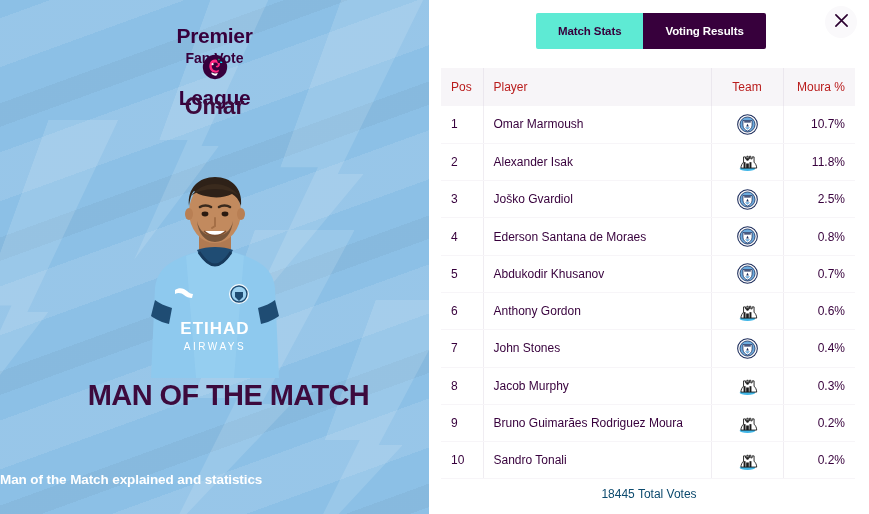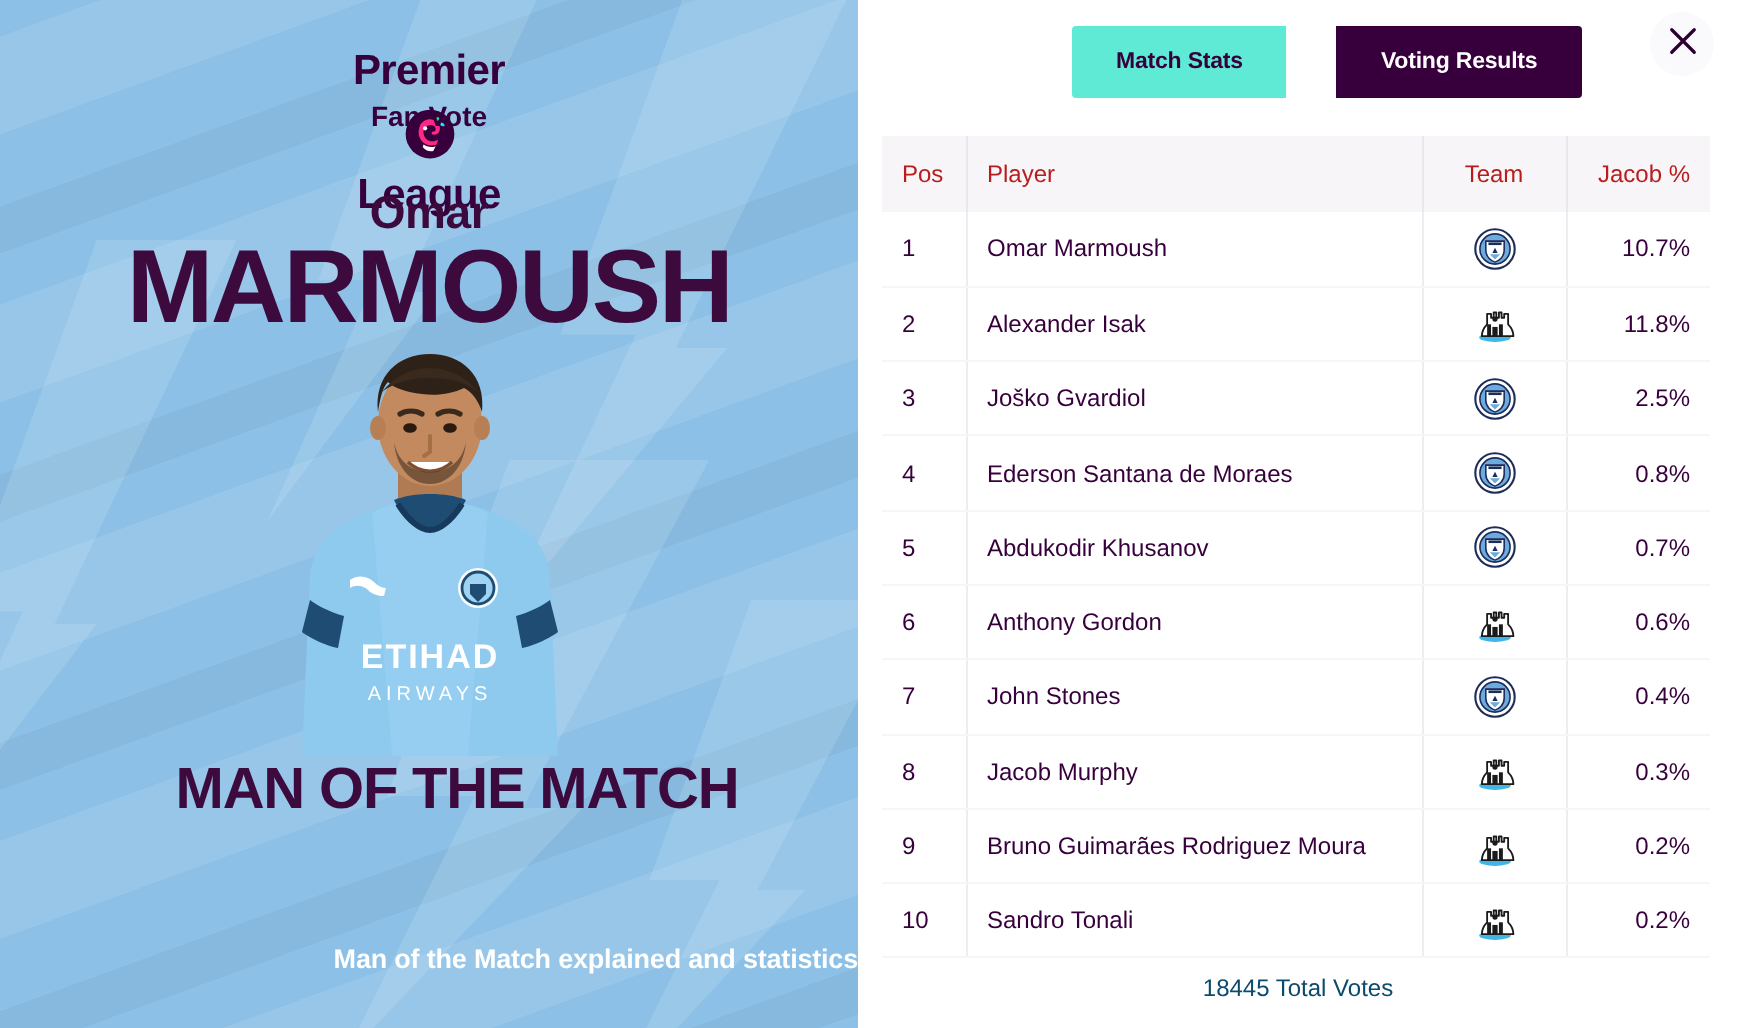--- a/index.html
+++ b/index.html
@@ -91,21 +91,21 @@
     width: 176px; height: 212px;
   }
 
   #motm-title {
     position: absolute; top: 379px; left: 0; right: 0;
     text-align: center;
     font-size: 29px; font-weight: 700; color: #3d0a3d; letter-spacing: -0.6px; padding-left: 28px;
   }
   #motm-link {
     position: absolute; top: 472px; left: 0; right: 0;
-    text-align: right;
+    text-align: left;
     font-size: 13.5px; font-weight: 700; color: #ffffff; letter-spacing: -0.1px;
   }
 
   
   #right-panel {
     position: relative;
     width: 440px; height: 514px;
     background: #ffffff;
     flex: 0 0 440px;
   }
@@ -115,21 +115,21 @@
     display: flex; border-radius: 2px; overflow: hidden;
   }
   .tab {
     font-size: 11.5px; font-weight: 700; letter-spacing: -0.1px;
     padding: 0 22px; height: 36px;
     display: flex; align-items: center; justify-content: center;
     cursor: pointer; border: none;
     font-family: "Liberation Sans", sans-serif;
   }
   .tab.inactive { background: #5eead4; color: #37003c; }
-  .tab.active   { background: #37003c; color: #ffffff; margin-left: 25px; }
+  .tab.active   { background: #37003c; color: #ffffff; }
 
   #close-button {
     position: absolute; top: 6px; right: 12px;
     width: 32px; height: 32px; border-radius: 50%;
     background: #faf9fb;
     display: flex; align-items: center; justify-content: center;
     cursor: pointer; border: none;
   }
   #close-button svg { width: 15px; height: 15px; }
 
@@ -200,21 +200,20 @@
             <path d="M44 18c3-1 6 1 6 4-2 1-5 0-6-2z" fill="#05f0ff"></path>
             <path d="M24 45c4 3 10 4 15 2l-3 6c-5 1-10-1-13-5z" fill="#ffffff"></path>
           </svg>
         </span>
         <span class="pl-word">League</span>
       </div>
 
       <div id="player-first">Omar</div>
 
       <div id="fan-vote">Fan Vote</div>
-      <div id="player-last">MARMOUSH</div>
 
       <div id="player-photo">
         <svg viewBox="0 0 176 212" xmlns="http://www.w3.org/2000/svg">
           <defs>
             <clipPath id="photoclip">
                 <rect x="0" y="0" width="176" height="212"></rect>
               </clipPath>
           </defs>
           <g clip-path="url(#photoclip)">
 
@@ -289,21 +288,21 @@
         <col class="col-pos">
           <col class="col-player">
           <col class="col-team">
           <col class="col-votes">
       </colgroup>
       <thead>
         <tr>
           <th>Pos</th>
           <th>Player</th>
           <th class="th-team">Team</th>
-          <th class="th-votes">Jacob %</th>
+          <th class="th-votes">Moura %</th>
         </tr>
       </thead>
       <tbody id="votes-body">
           <tr>
             <td>1</td>
             <td>Omar Marmoush</td>
             <td class="td-team"><span><svg class="badge" viewBox="0 0 32 32" xmlns="http://www.w3.org/2000/svg">
                   <circle cx="16" cy="16" r="15" fill="#ffffff"></circle>
                   <circle cx="16" cy="16" r="15" fill="none" stroke="#1c2c5b" stroke-width="1.6"></circle>
                   <circle cx="16" cy="16" r="11.5" fill="#6cabdd"></circle>

